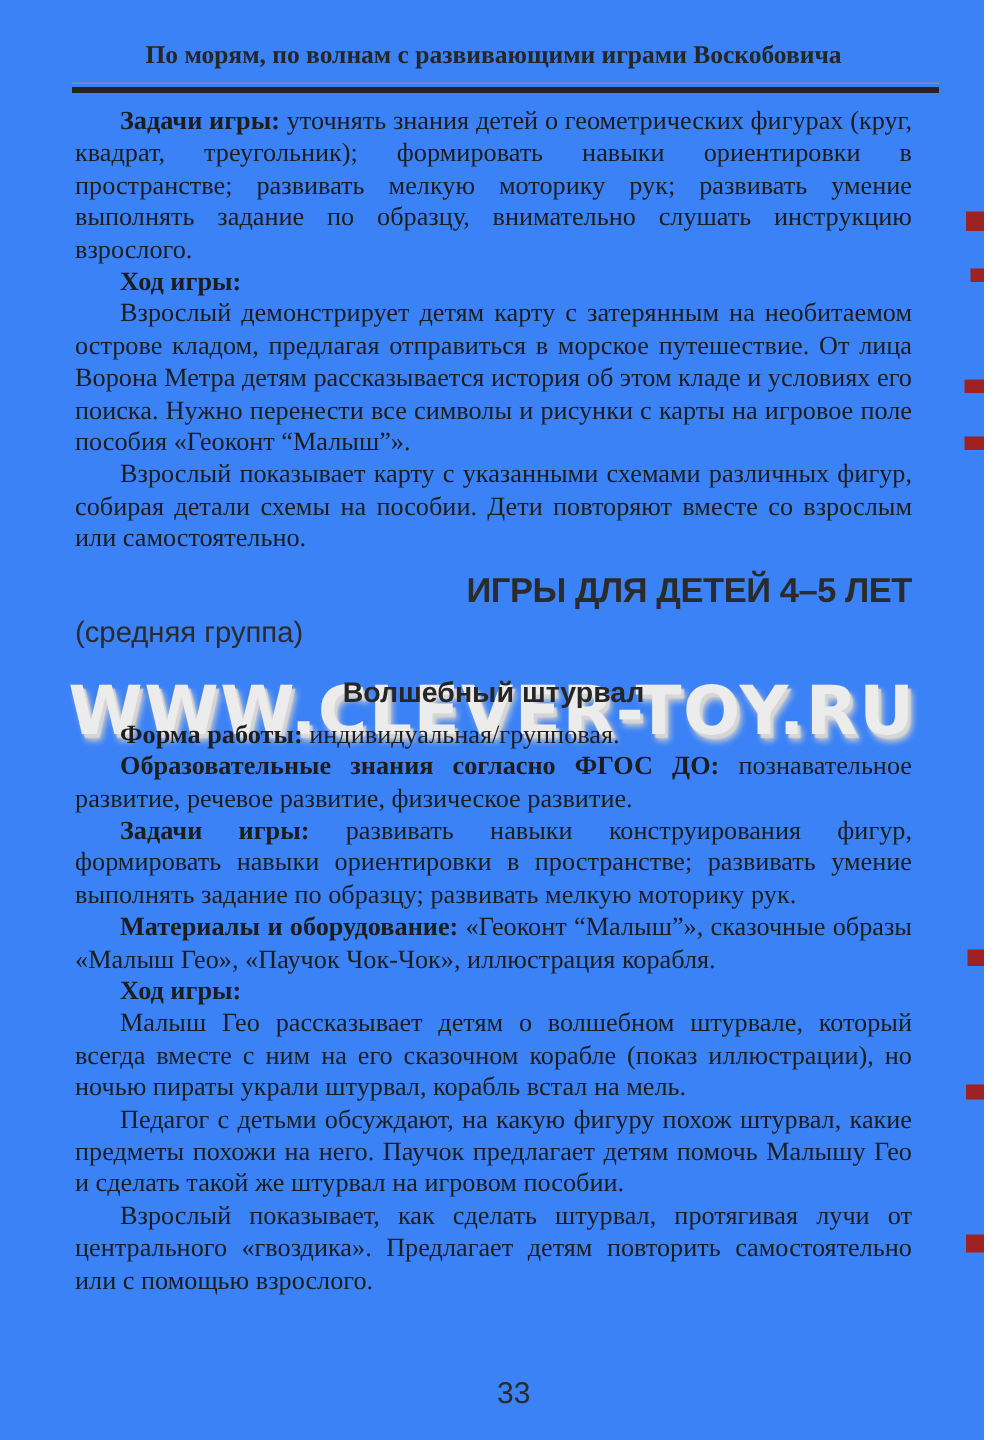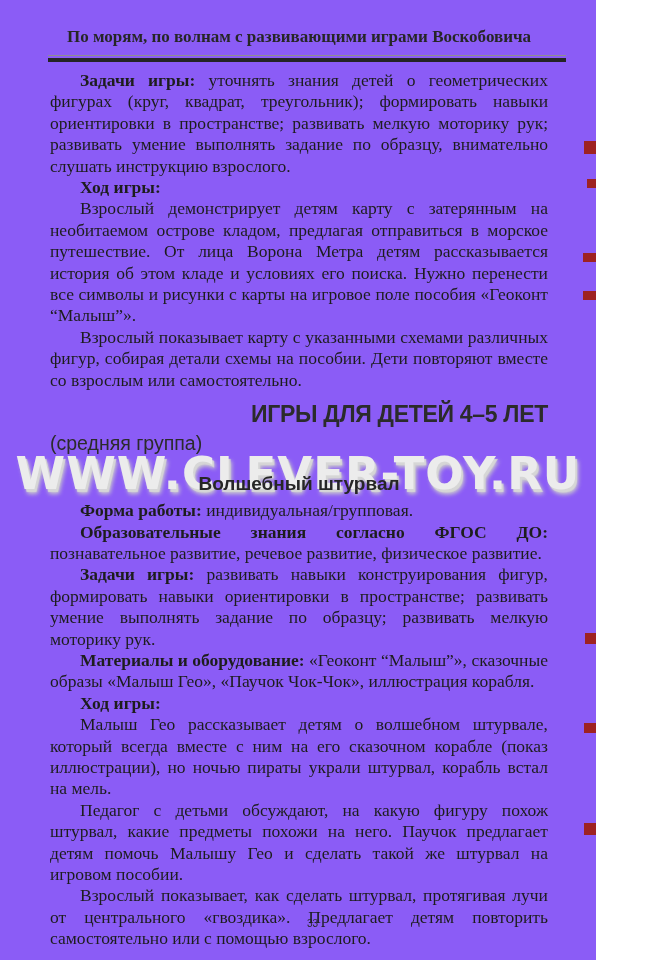--- a/index.html
+++ b/index.html
@@ -1,19 +1,19 @@
 <!DOCTYPE html>
 <html lang="ru"><head>
 <meta charset="utf-8">
 <style>
   html,body{margin:0;padding:0;background:#ffffff;}
   .page{
     position:relative;
-    width:596px;height:960px;
-    background:#8b5cf6;
+    width:656px;height:960px;
+    background:#3b82f6;
     font-family:"Liberation Serif", serif;
     color:#1d1d1d;
     overflow:hidden;
   }
   .running-head{
     position:absolute;top:27px;left:50px;right:48px;
     text-align:center;
     font-weight:bold;
     font-size:17px;
     color:#262626;
@@ -75,21 +75,21 @@
     font-family:"Liberation Sans", sans-serif;
     font-weight:bold;
     font-size:19px;
     line-height:24px;
     color:#262626;
   }
   .page-number{
     position:absolute;top:918px;left:0;right:0;
     text-align:center;
     font-family:"Liberation Sans", sans-serif;
-    font-size:10px;
+    font-size:20px;
     color:#2a2a2a;
     margin-left:29px;
   }
   .edge-mark{position:absolute;right:0;}
 </style>
 </head>
 <body>
 
 <div class="page">
 

